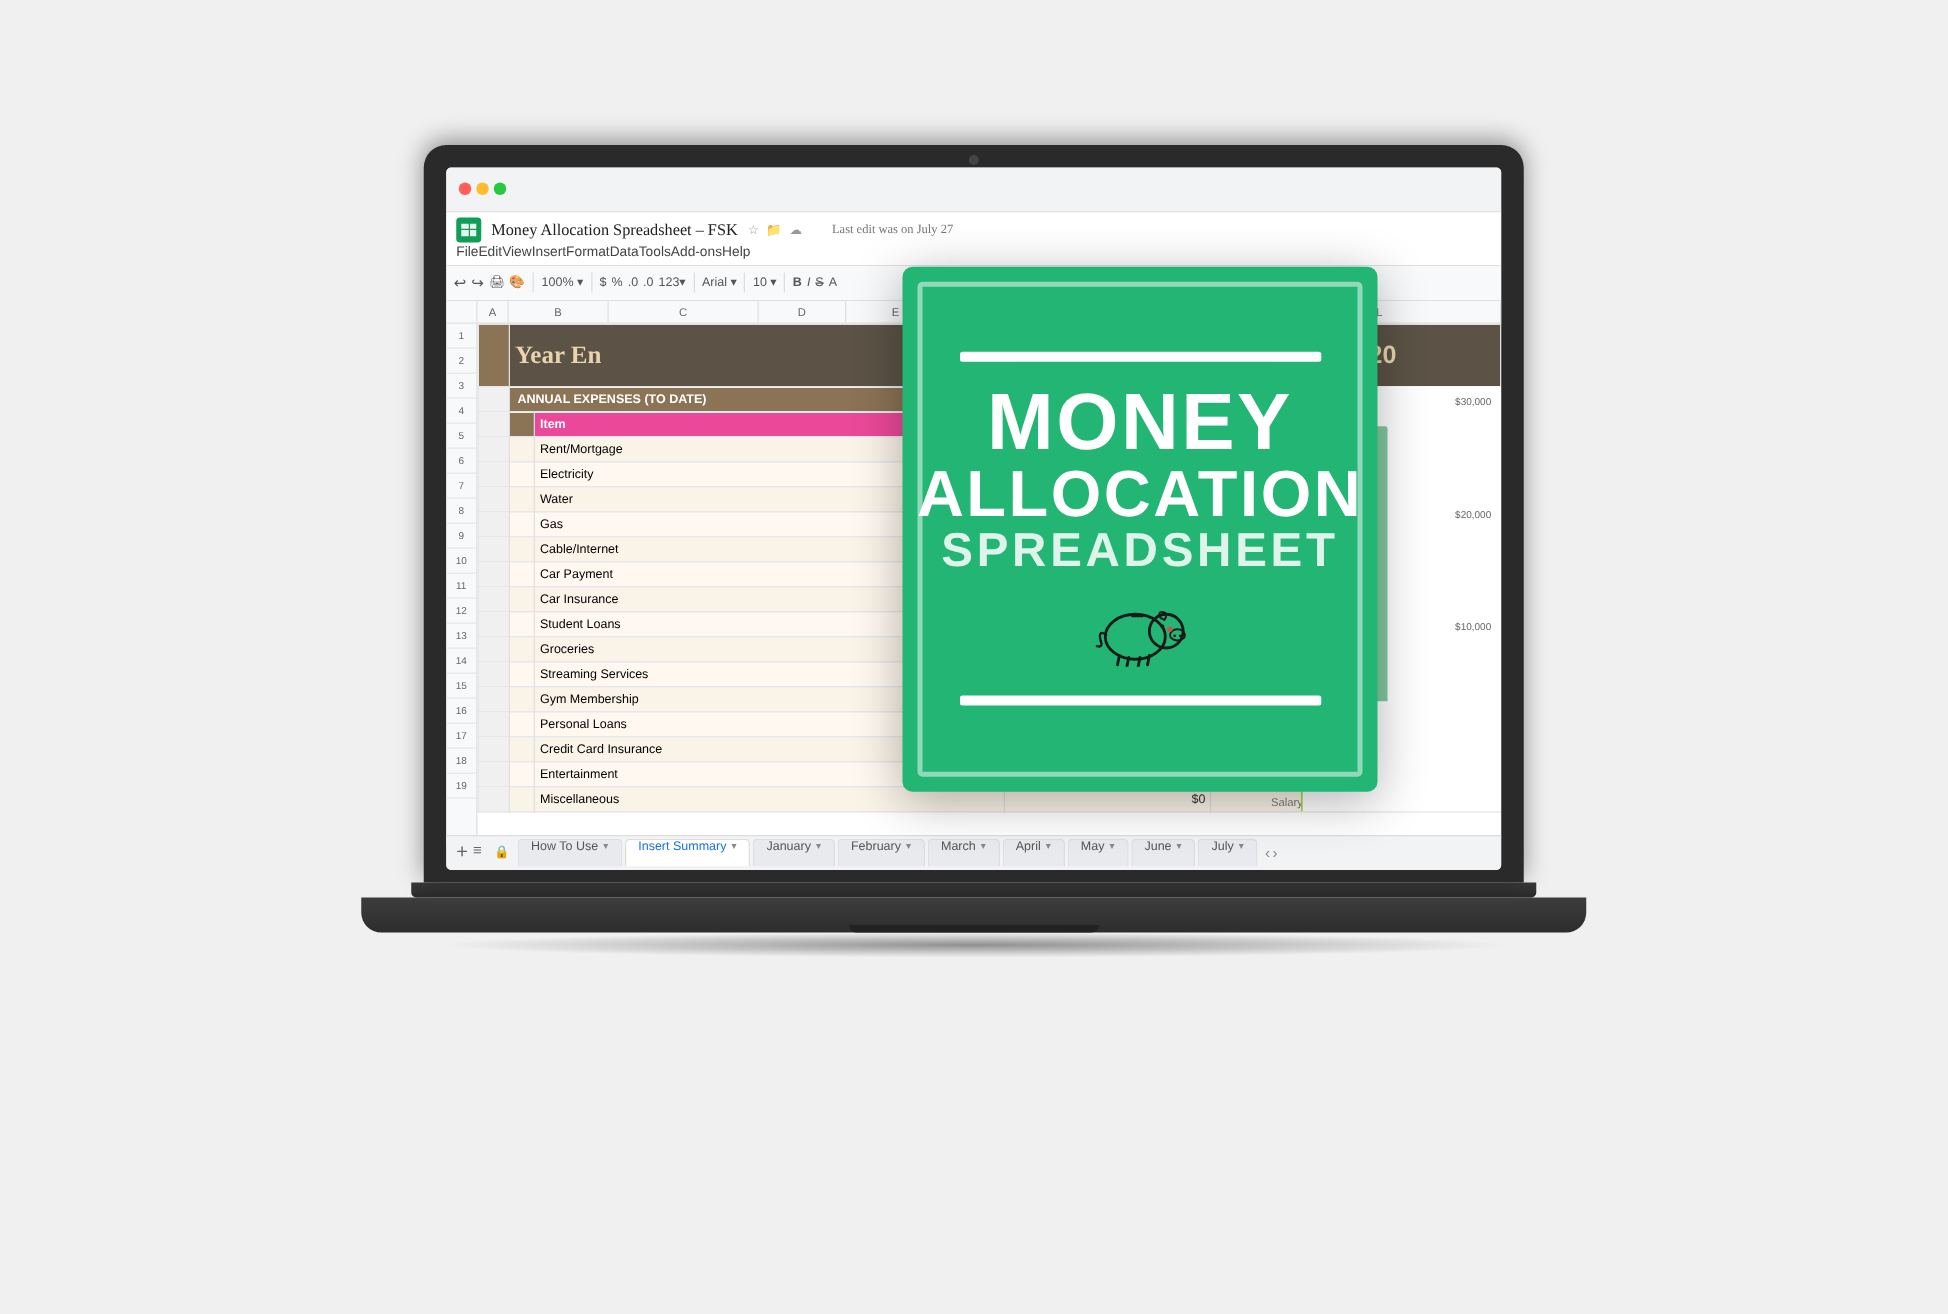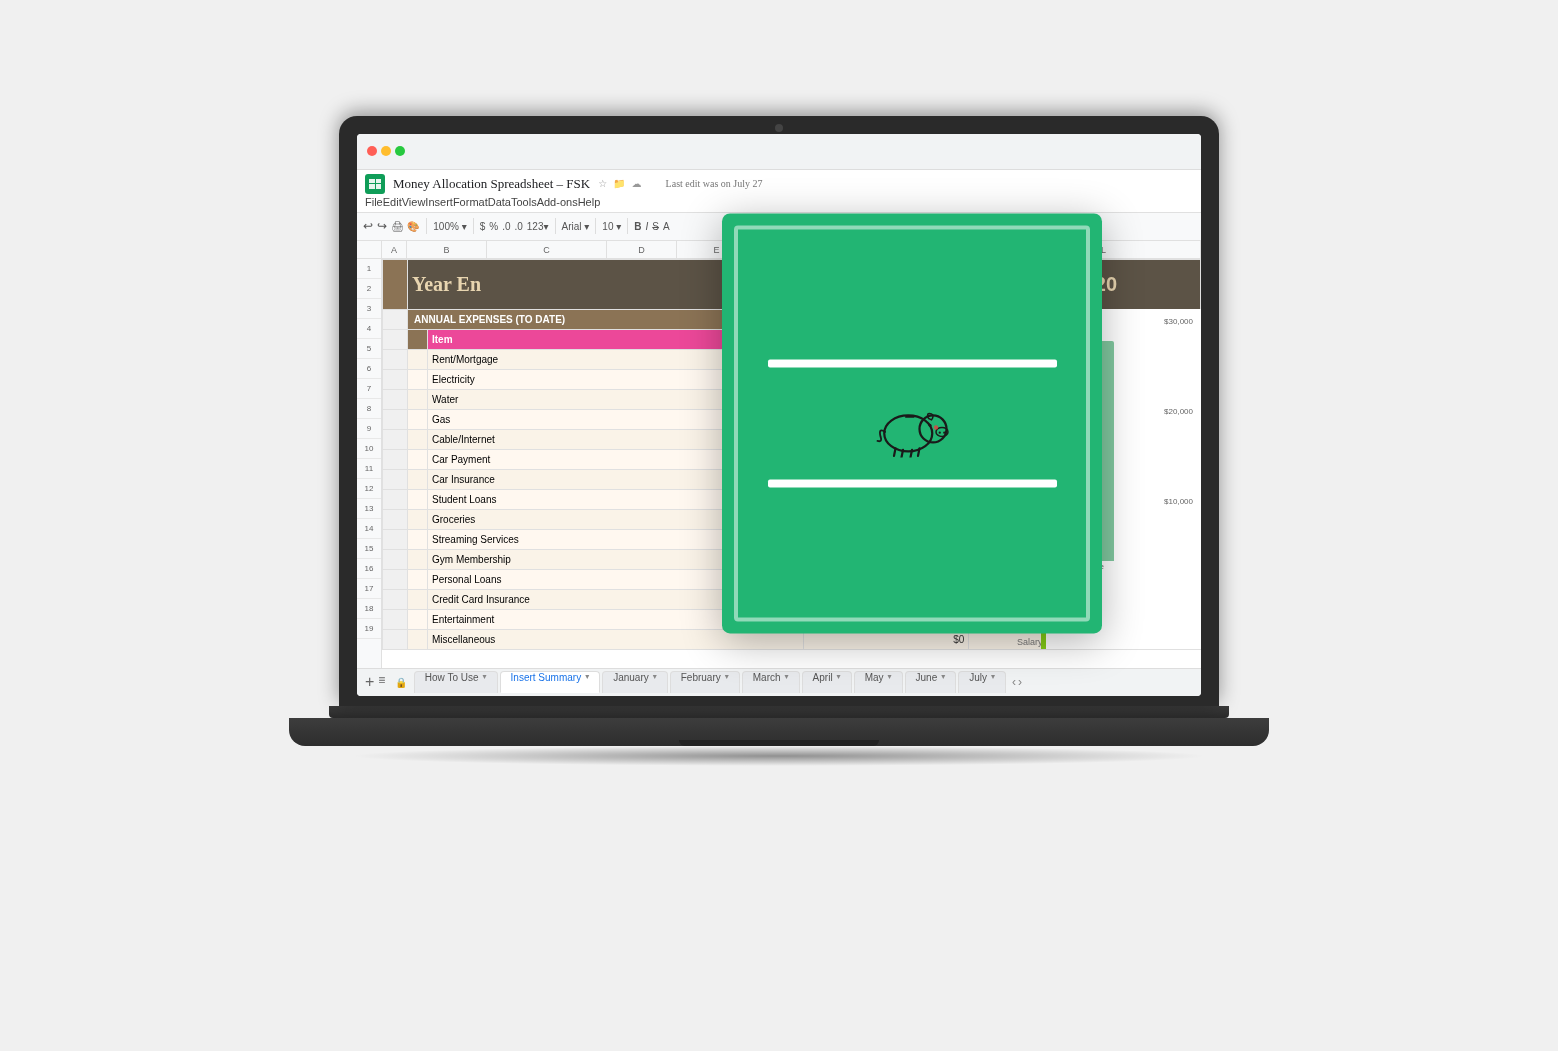--- a/index.html
+++ b/index.html
@@ -646,21 +646,21 @@
                 <td style="background:#f0f0f0;"></td>
                 <td></td>
                 <td>Miscellaneous</td>
                 <td class="amount-cell">$0</td>
                 <td colspan="4" style="text-align:center;font-size:9px;color:#777;vertical-align:bottom;">Salary</td>
                 <td colspan="4" style="background:#7ec8a4;height:10px;"></td>
               </tr>
             </tbody>
               </table>
 
-            <div style="position:absolute;right:0;top:50px;width:160px;background:white;border-left:5px solid #84cc16;height:340px;padding:8px;">
+            <div style="position:absolute;right:0;top:50px;width:160px;background:white;border-left:1px solid #84cc16;height:340px;padding:8px;">
               <div style="position:relative;height:280px;">
                 <div style="position:absolute;right:0;top:0;font-size:8px;color:#666;">$30,000</div>
                 <div style="position:absolute;right:0;top:90px;font-size:8px;color:#666;">$20,000</div>
                 <div style="position:absolute;right:0;top:180px;font-size:8px;color:#666;">$10,000</div>
                 <div style="position:absolute;bottom:20px;left:10px;display:flex;align-items:flex-end;gap:8px;height:250px;">
                   <div style="display:flex;flex-direction:column;align-items:center;">
                     <div style="width:50px;height:220px;background:#82c9a0;border-radius:2px 2px 0 0;"></div>
                     <div style="font-size:7px;color:#555;margin-top:2px;text-align:center;">Mortgage<br>66.5%</div>
                   </div>
                 </div>
@@ -711,20 +711,25 @@
             <span>July</span>
             <span class="sheet-tab-arrow">▾</span>
           </div>
           <span style="margin-left:4px;font-size:12px;color:#888;">‹</span>
           <span style="font-size:12px;color:#888;">›</span>
         </div>
 
         <div class="overlay-card">
           <div class="overlay-border"></div>
           <div class="overlay-line-top"></div>
+          <div class="overlay-title">
+            <span class="money">MONEY</span>
+            <span class="allocation">ALLOCATION</span>
+            <span class="spreadsheet">SPREADSHEET</span>
+          </div>
 
           <div style="margin:14px 0 8px 0;">
             <svg class="pig-svg" viewBox="0 0 120 80" xmlns="http://www.w3.org/2000/svg">
 
               <ellipse cx="55" cy="48" rx="32" ry="24" fill="none" stroke="#1a1a1a" stroke-width="3"></ellipse>
 
               <circle cx="88" cy="42" r="18" fill="none" stroke="#1a1a1a" stroke-width="3"></circle>
 
               <ellipse cx="100" cy="46" rx="8" ry="6" fill="none" stroke="#1a1a1a" stroke-width="2"></ellipse>
 

